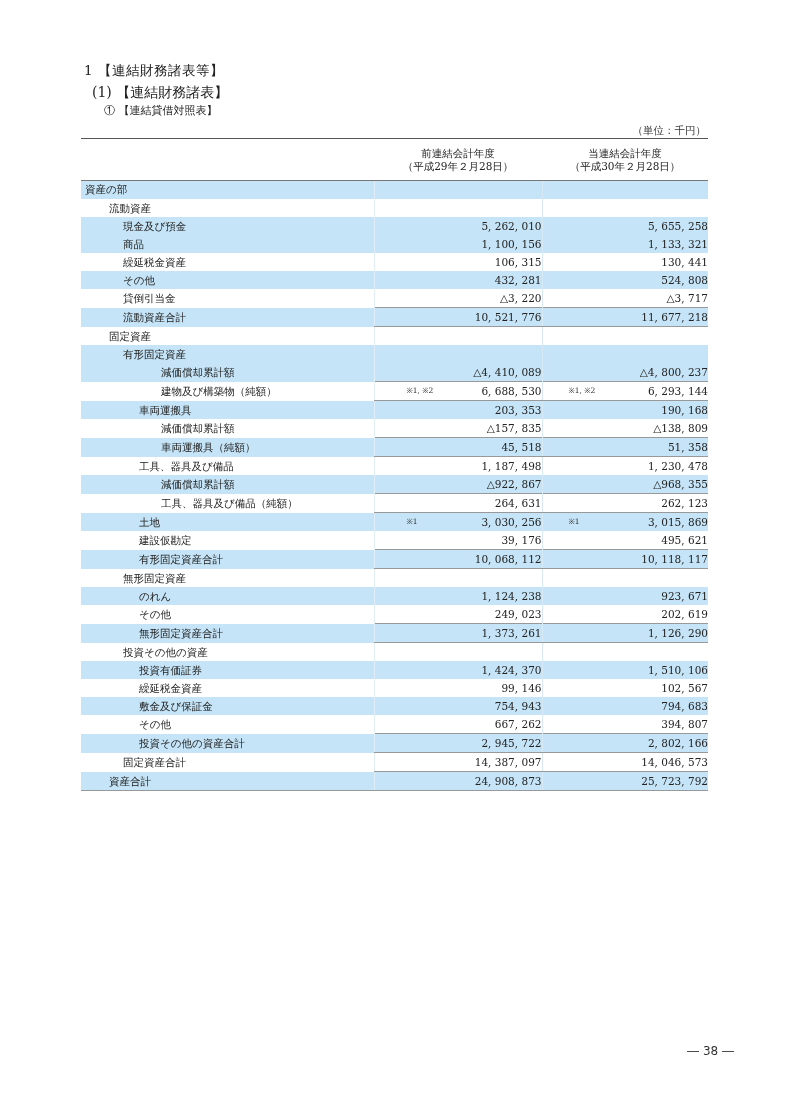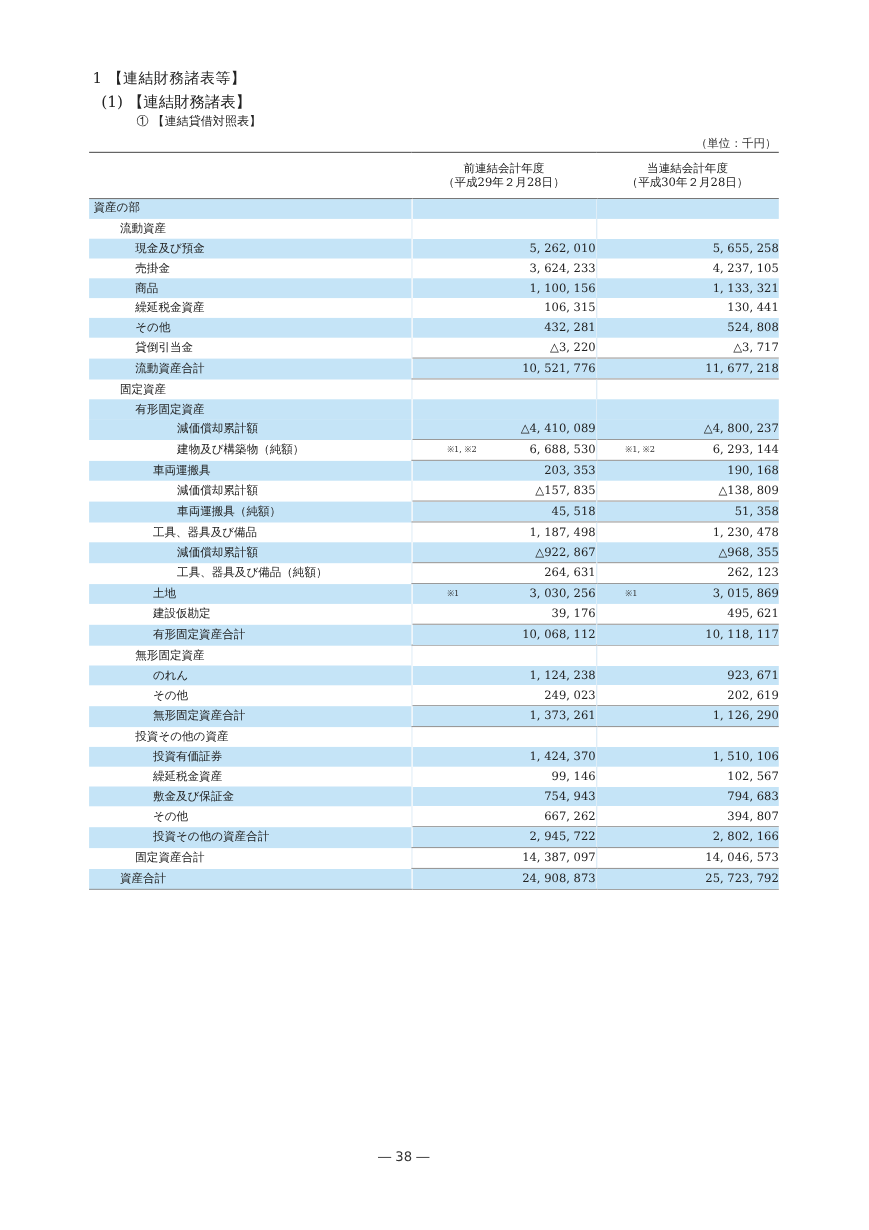--- a/index.html
+++ b/index.html
@@ -1,33 +1,33 @@
 <!DOCTYPE html>
 <html><head>
 <meta charset="utf-8">
 <style>
   html, body { margin:0; padding:0; background:#ffffff; }
   body { width:790px; height:1118px; position:relative; font-family:"DejaVu Serif", "Liberation Serif", serif; color:#222; overflow:hidden; }
   .h1 { position:absolute; left:84px; top:62px; font-size:13.5px; letter-spacing:0.5px; }
   .h2 { position:absolute; left:92px; top:84px; font-size:14px; }
-  .h3 { position:absolute; left:104px; top:103px; font-size:11px;margin-left:20px; }
+  .h3 { position:absolute; left:104px; top:103px; font-size:11px; }
   .unit { position:absolute; right:84px; top:124px; font-size:10.5px; color:#333; }
   table.bs { position:absolute; left:81px; top:138px; width:627px; border-collapse:collapse; font-size:10.5px; }
   table.bs th, table.bs td { padding:0; height:18px; line-height:18px; white-space:nowrap; }
   thead tr.hdr th { height:41px; border-top:1.5px solid #555; border-bottom:1px solid #777; font-weight:normal; text-align:center; line-height:13px; vertical-align:middle; }
   col.c0 { width:293px; } col.c1 { width:168px; } col.c2 { width:166px; }
   tbody tr.alt td { background:#c5e4f7; }
   td.lbl { padding-left:4px; }
   td.num { text-align:right; padding-right:6px; position:relative; }
   td.num.c1 { border-left:1px solid #e2eef7; }
   td.num.c2 { border-left:1px solid #d7e9f5; }
   tr.total td.num { border-top:1px solid #999; border-bottom:1px solid #999; }
   tr.last td { border-bottom:1px solid #999; }
   .note { position:absolute; font-size:7.5px; color:#333; }
-  .page-num { position:absolute; left:0; width:734px; top:1044px; text-align:center; font-size:12px; font-family:"DejaVu Sans", sans-serif; color:#333; }
+  .page-num { position:absolute; left:0; width:734px; top:1044px; text-align:right; font-size:12px; font-family:"DejaVu Sans", sans-serif; color:#333; }
   .i0 { padding-left:4px !important;font-family:Liberation Serif, serif; }
   .i1 { padding-left:28px !important; }
   .i2 { padding-left:42px !important; }
   .i3 { padding-left:58px !important; }
   .i4 { padding-left:80px !important; }
 </style>
 </head>
 <body>
 
 <div class="h1">1 【連結財務諸表等】</div>
@@ -63,25 +63,20 @@
       <tr>
         <td class="lbl i1">流動資産</td>
         <td class="num c1"><span></span></td>
         <td class="num c2"><span></span></td>
       </tr>
       <tr class="alt">
         <td class="lbl i2">現金及び預金</td>
         <td class="num c1"><span>5, 262, 010</span></td>
         <td class="num c2"><span>5, 655, 258</span></td>
       </tr>
-      <tr>
-        <td class="lbl i2">売掛金</td>
-        <td class="num c1"><span>3, 624, 233</span></td>
-        <td class="num c2"><span>4, 237, 105</span></td>
-      </tr>
       <tr class="alt">
         <td class="lbl i2">商品</td>
         <td class="num c1"><span>1, 100, 156</span></td>
         <td class="num c2"><span>1, 133, 321</span></td>
       </tr>
       <tr>
         <td class="lbl i2">繰延税金資産</td>
         <td class="num c1"><span>106, 315</span></td>
         <td class="num c2"><span>130, 441</span></td>
       </tr>

